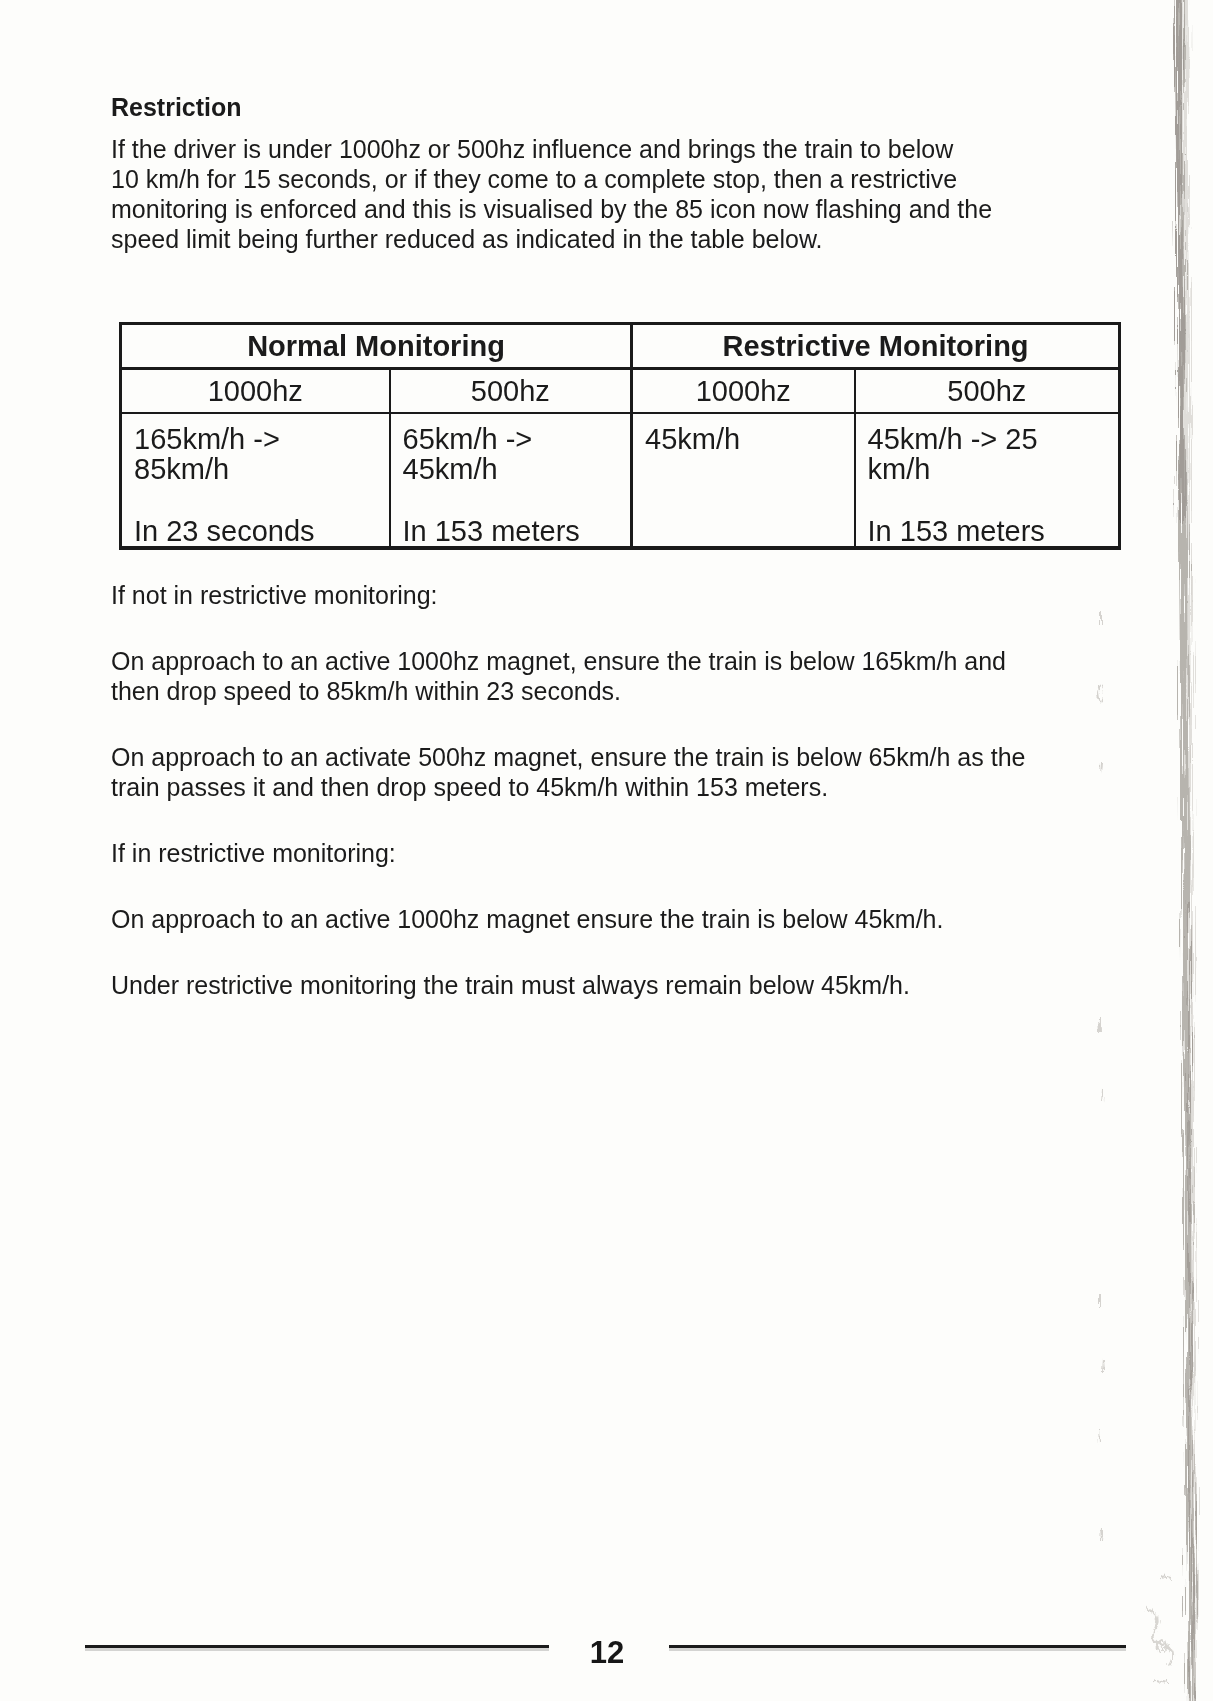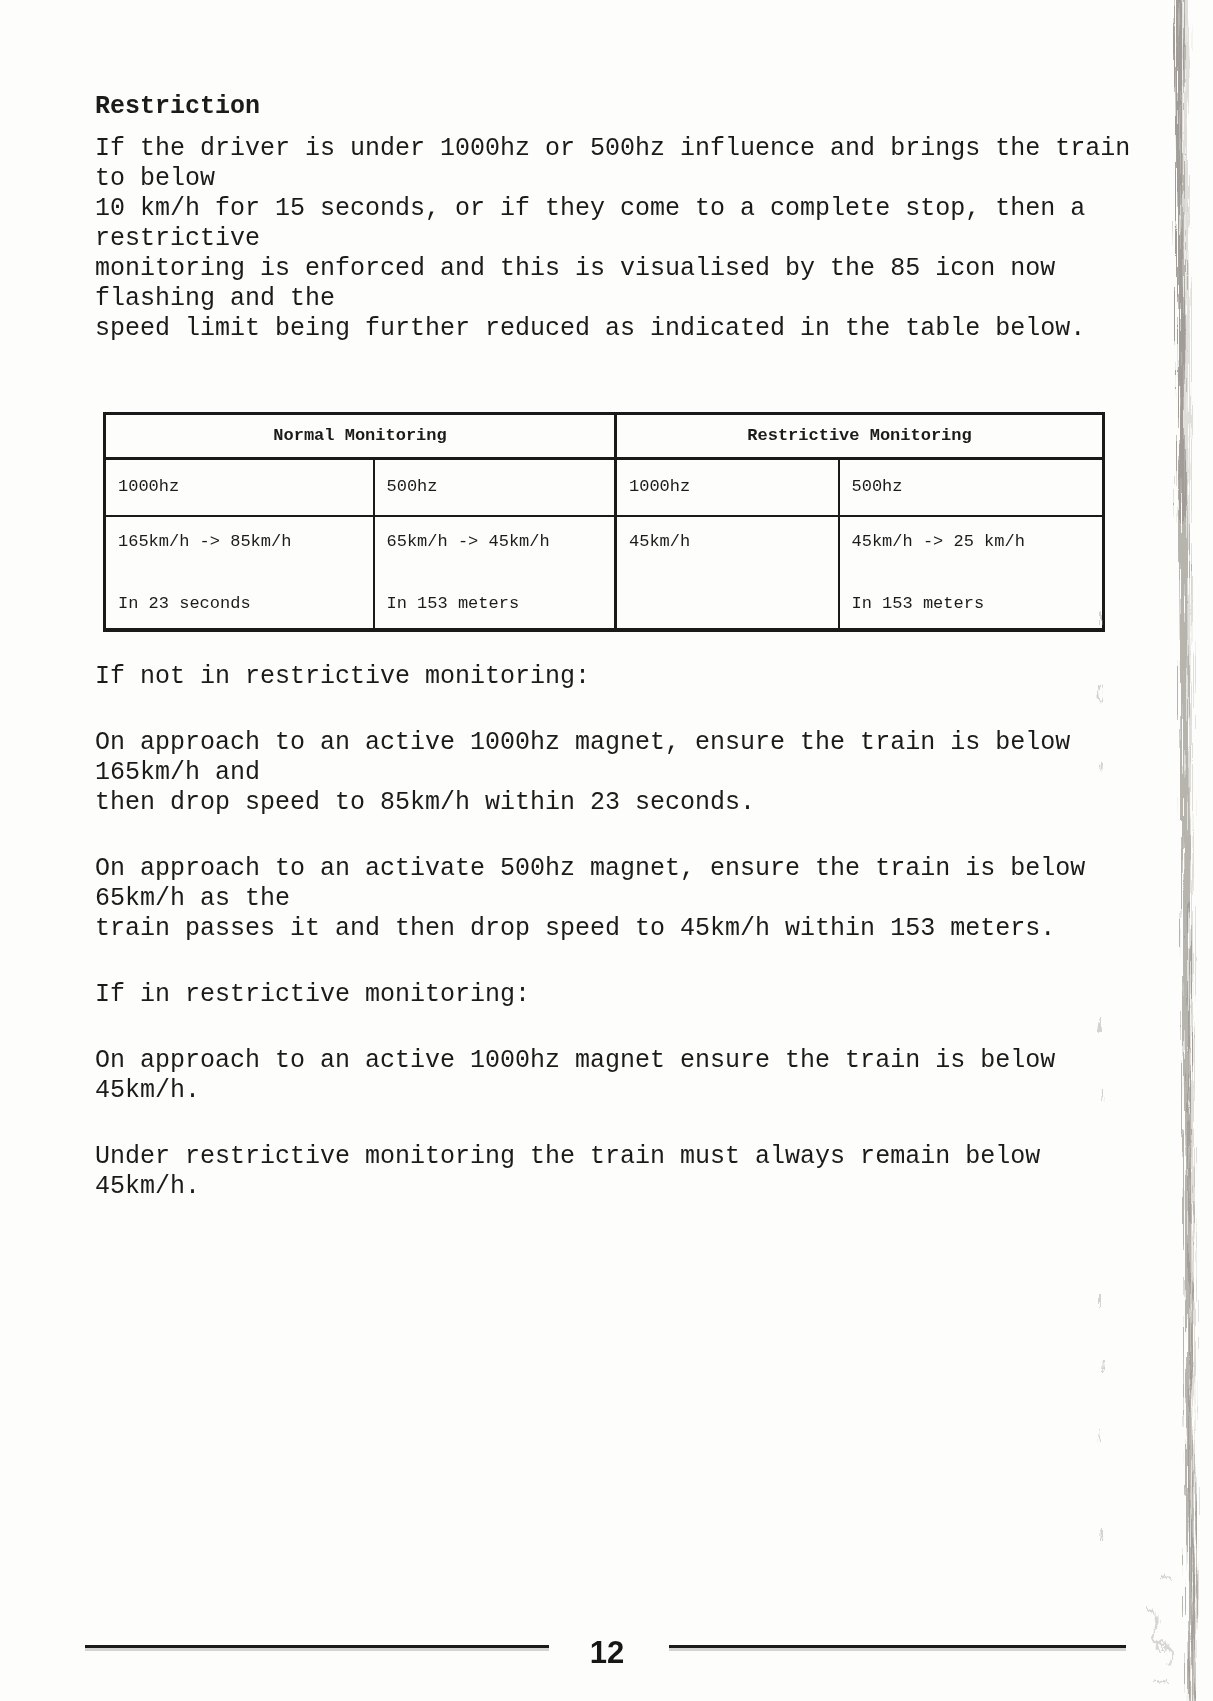--- a/index.html
+++ b/index.html
@@ -6,60 +6,59 @@
   html, body { width: 1213px; height: 1701px; }
   body {
     background: #fdfdfb;
     color: #1b1b1b;
     font-family: "Liberation Sans", sans-serif;
     position: relative;
     overflow: hidden;
   }
   .content {
     position: absolute;
-    left: 95px;
+    left: 111px;
     top: 92px;
     width: 1040px;
     font-size: 25px;
     line-height: 30px;
-    font-family: Liberation Mono, monospace;
   }
   .heading {
     font-size: 25px;
     line-height: 30px;
     font-weight: bold;
   }
   .para {
     white-space: pre-line;
     margin: 0 0 36px 0;
   }
   .para.intro { margin-top: 12px; }
 
   table.speed-table {
     border-collapse: collapse;
     width: 999px;
     margin: 68px 0 30px 8px;
     table-layout: fixed;
-    font-size: 17px;
+    font-size: 29px;
     line-height: 30px;
     border-radius: 16px;
   }
   table.speed-table, table.speed-table th, table.speed-table td {
     border: 2px solid #1a1a1a;
   }
   table.speed-table { border: 3px solid #1a1a1a; border-bottom-width: 4px; }
   table.speed-table th {
     font-weight: bold;
     text-align: center;
     height: 45px;
     border-bottom-width: 3px;
   }
   table.speed-table .thickleft { border-left-width: 3px; }
   table.speed-table td { padding: 0 12px; text-align: left; }
-  tr.magnet-row td { height: 57px; vertical-align: middle; }
+  tr.magnet-row td { height: 44px; vertical-align: middle; text-align: center; }
   tr.data-row td { height: 114px; vertical-align: top; padding-top: 10px; }
   tr.data-row .constraint { margin-top: 32px; min-height: 30px; }
 
   .footer-rule {
     position: absolute;
     top: 1645px;
     height: 3px;
     background: #1b1b1b;
     box-shadow: 0 3px 0 rgba(27,27,27,0.18);
   }

